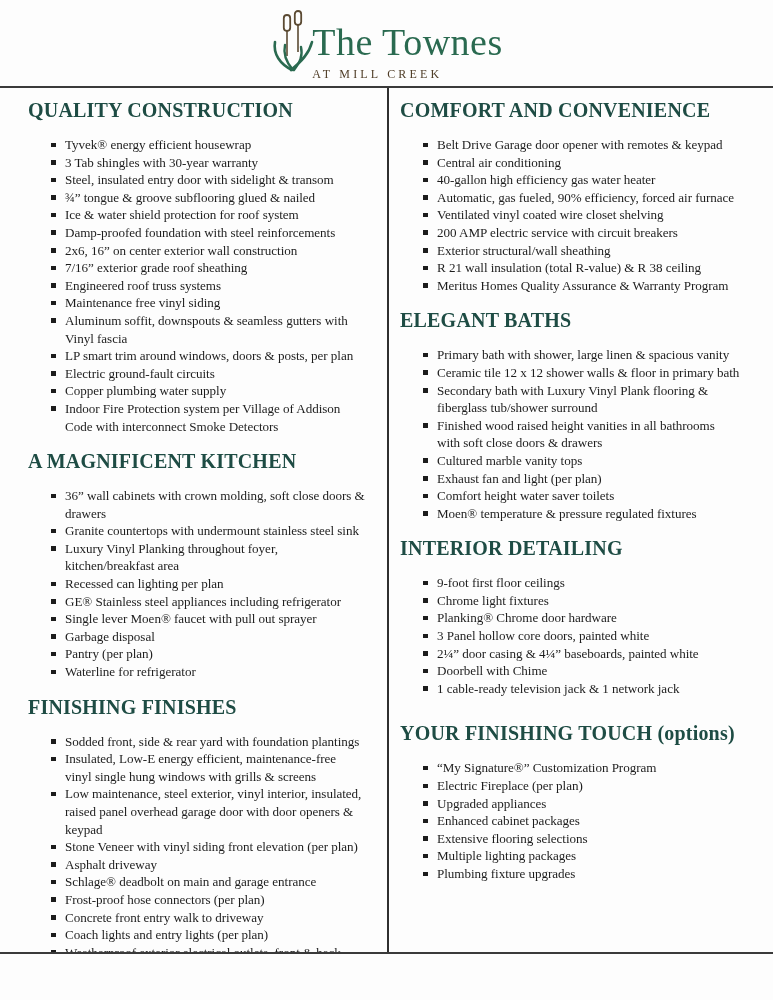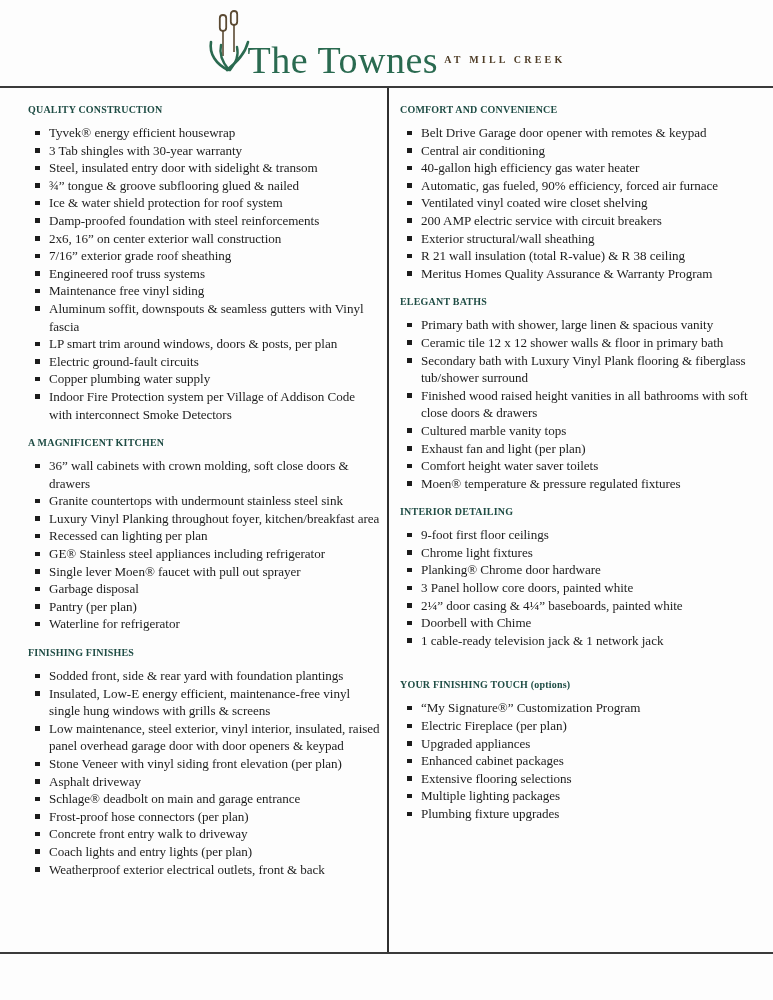--- a/index.html
+++ b/index.html
@@ -18,27 +18,27 @@
     color:var(--body-text);
   }
   .page{position:relative;width:773px;height:1000px;background:#fdfdfd;}
 
   
   .logo{
     display:flex;align-items:flex-end;justify-content:center;
     height:80px;padding-top:8px;
   }
   .logo-mark{margin-right:-4px;margin-bottom:4px;flex:none;}
-  .logo-text{display:flex;flex-direction:row;align-items:center;gap:6px;}
+  .logo-text{display:flex;flex-direction:column;align-items:flex-start;gap:6px;}
   .logo-title{
     font-size:38px;line-height:40px;color:var(--logo-green);
     letter-spacing:0.5px;
   }
   .logo-subtitle{
-    font-size:10px;line-height:12px;font-weight:bold;
+    font-size:12px;line-height:12px;font-weight:normal;
     letter-spacing:3.2px;color:var(--logo-brown);
     margin-top:0px;padding-right:2px;
   }
 
   
   .rule{position:absolute;left:0;right:0;height:2px;background:var(--rule);}
   .top-rule{top:86px;}
   .bottom-rule{top:952px;}
   .vdivider{width:2px;background:#2f2f2f;flex:none;}
 
@@ -46,27 +46,27 @@
   .columns{
     position:absolute;top:88px;left:0;right:0;height:864px;
     display:flex;overflow:hidden;
   }
   .col{padding-top:12px;}
   .col-left{width:387px;padding-left:28px;padding-right:6px;}
   .col-right{flex:1;padding-left:11px;padding-right:17px;}
 
   h2.section-title{
     margin:10px 0 4px 0;
-    font-size:10px;line-height:20px;font-weight:bold;
+    font-size:20px;line-height:20px;font-weight:bold;
     color:var(--heading);letter-spacing:0.2px;
   }
   section.doc-section:first-child h2.section-title{margin-top:0;}
   section.extra-gap h2.section-title{margin-top:26px;}
 
-  ul.feature-list{list-style:none;margin:0;padding:0;}
+  ul.feature-list{list-style:none;margin:16px;padding:0;}
   ul.feature-list li{
     position:relative;padding-left:21px;
     font-size:13.1px;line-height:17.6px;
     letter-spacing:-0.05px;
   }
   ul.feature-list li::before{
     content:"";position:absolute;left:7px;top:6.5px;
     width:4.5px;height:4.5px;background:#1c1c1c;
   }
 </style>

